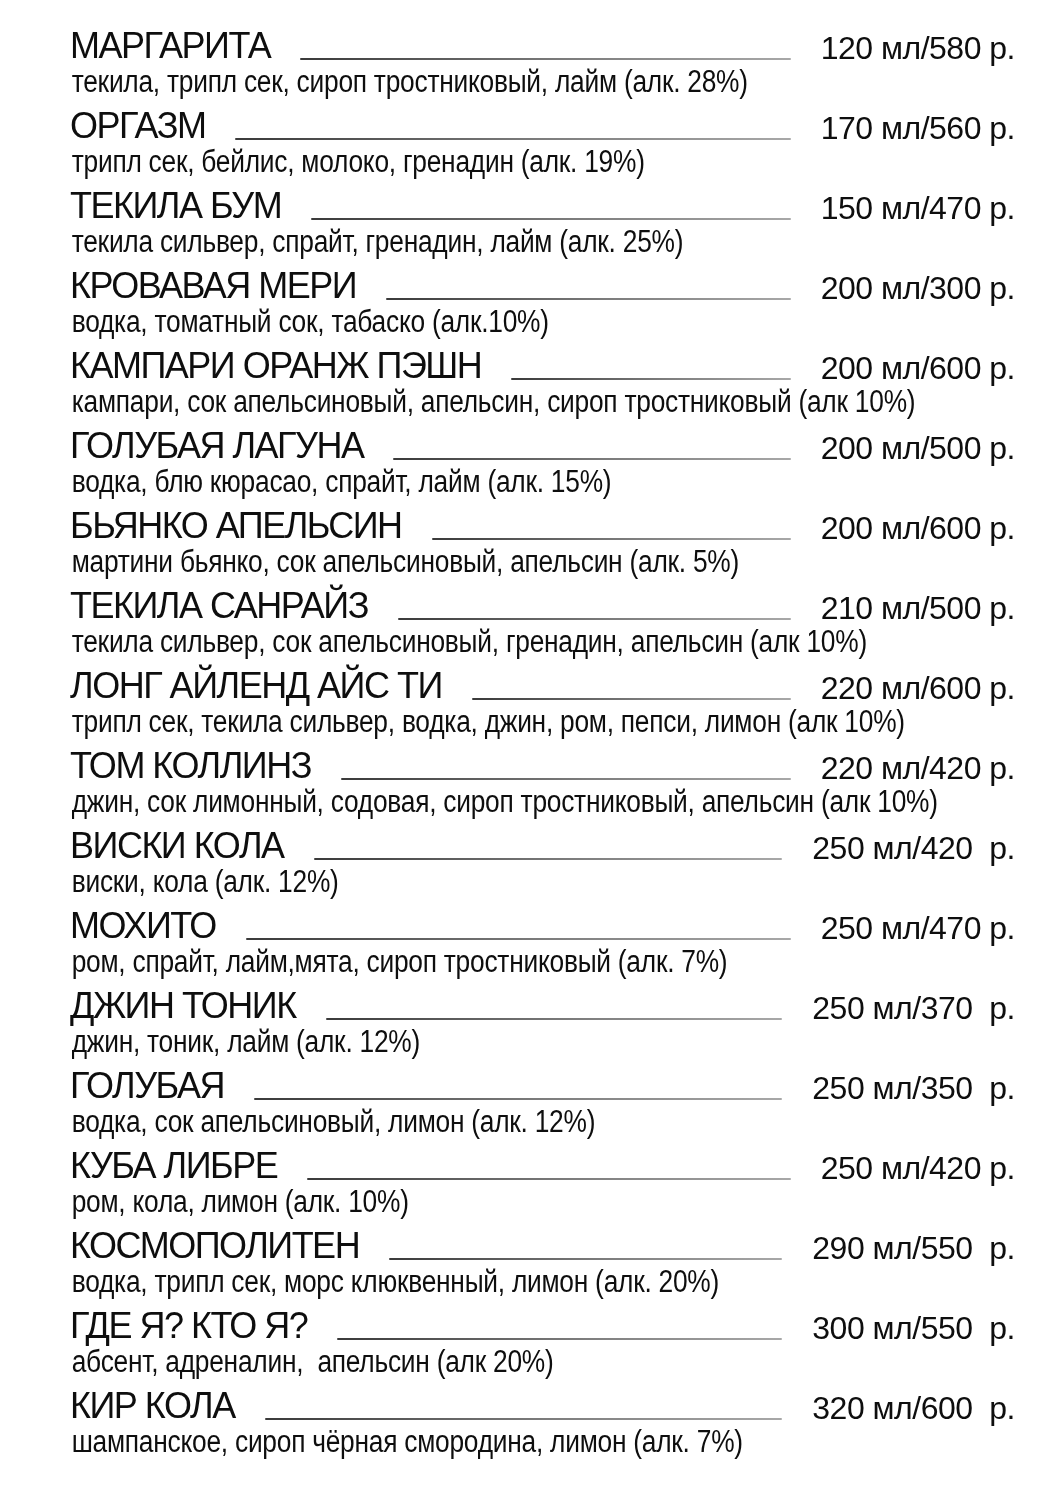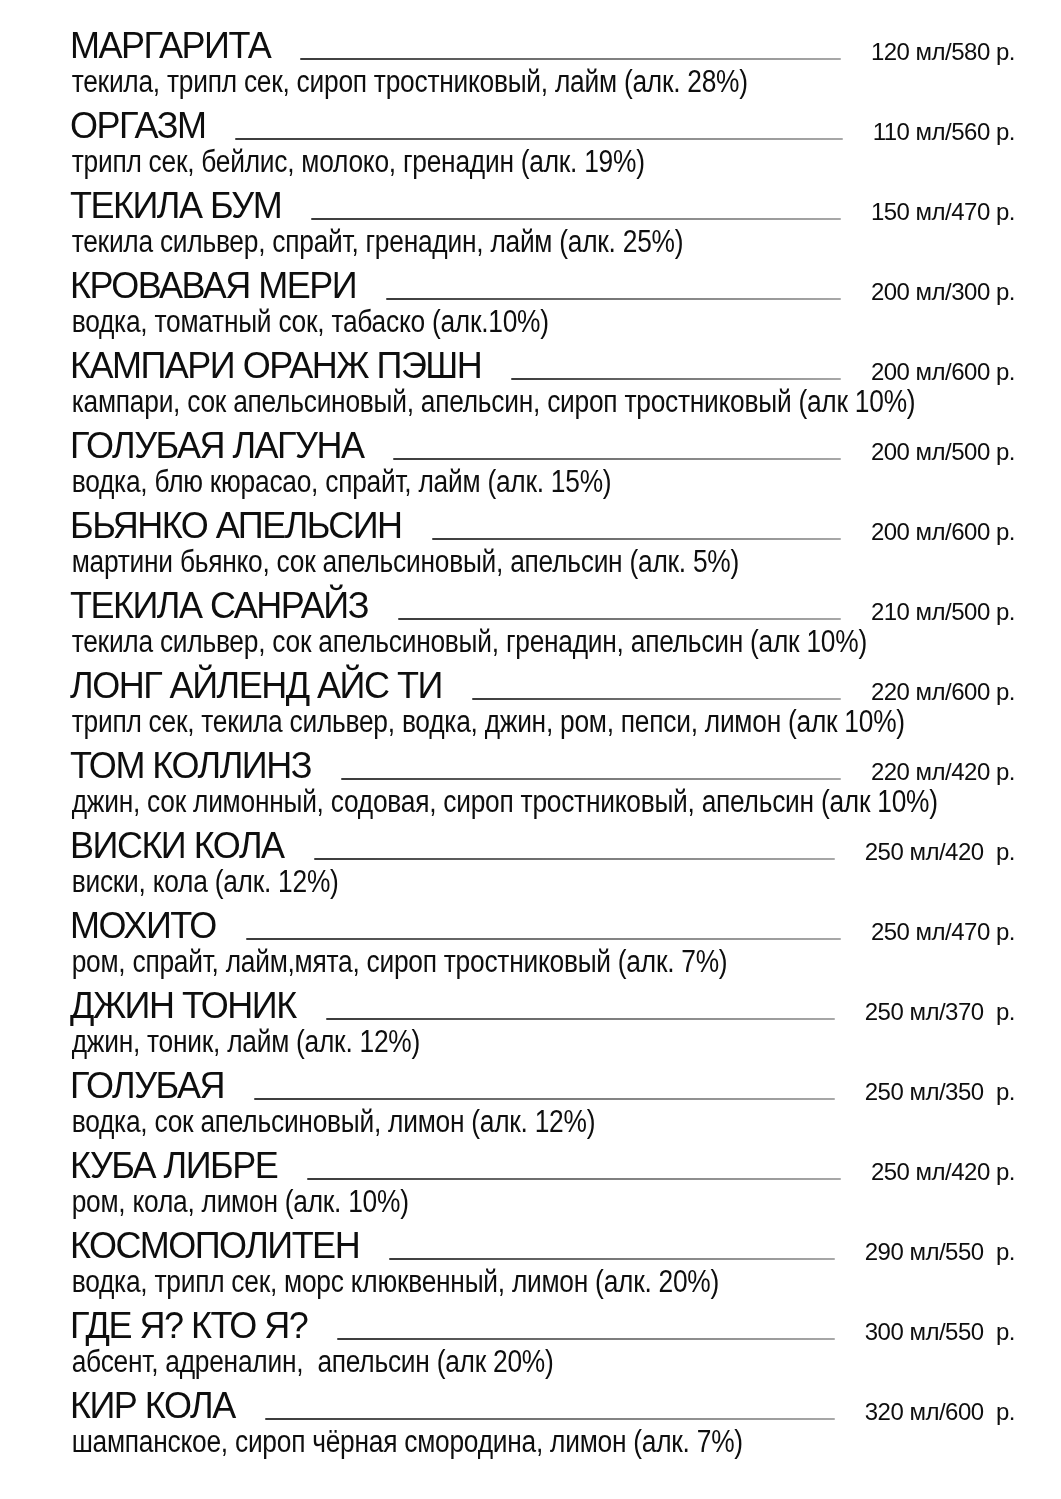--- a/index.html
+++ b/index.html
@@ -29,21 +29,21 @@
     font-weight: 400;
   }
   .leader {
     flex: 1 1 auto;
     height: 2px;
     margin-bottom: 4px;
     border-radius: 1px;
     background: linear-gradient(90deg, #3a3a3a 0%, #7d7d7d 55%, #a8a8a8 100%);
   }
   .price {
-    font-size: 24px;
+    font-size: 32px;
     line-height: 1;
     letter-spacing: -0.5px;
     white-space: pre;
   }
   .desc {
     margin-top: 2px;
     padding-left: 2px;
     font-size: 31px;
     line-height: 32px;
     letter-spacing: -0.3px;
@@ -63,21 +63,21 @@
       <span class="leader"></span>
       <span class="price">120 мл/580 р.</span>
     </div>
     <div class="desc">текила, трипл сек, сироп тростниковый, лайм (алк. 28%)</div>
   </div>
 
   <div class="item">
     <div class="titlerow">
       <span class="name">ОРГАЗМ</span>
       <span class="leader"></span>
-      <span class="price">110 мл/560 р.</span>
+      <span class="price">170 мл/560 р.</span>
     </div>
     <div class="desc">трипл сек, бейлис, молоко, гренадин (алк. 19%)</div>
   </div>
 
   <div class="item">
     <div class="titlerow">
       <span class="name">ТЕКИЛА БУМ</span>
       <span class="leader"></span>
       <span class="price">150 мл/470 р.</span>
     </div>

